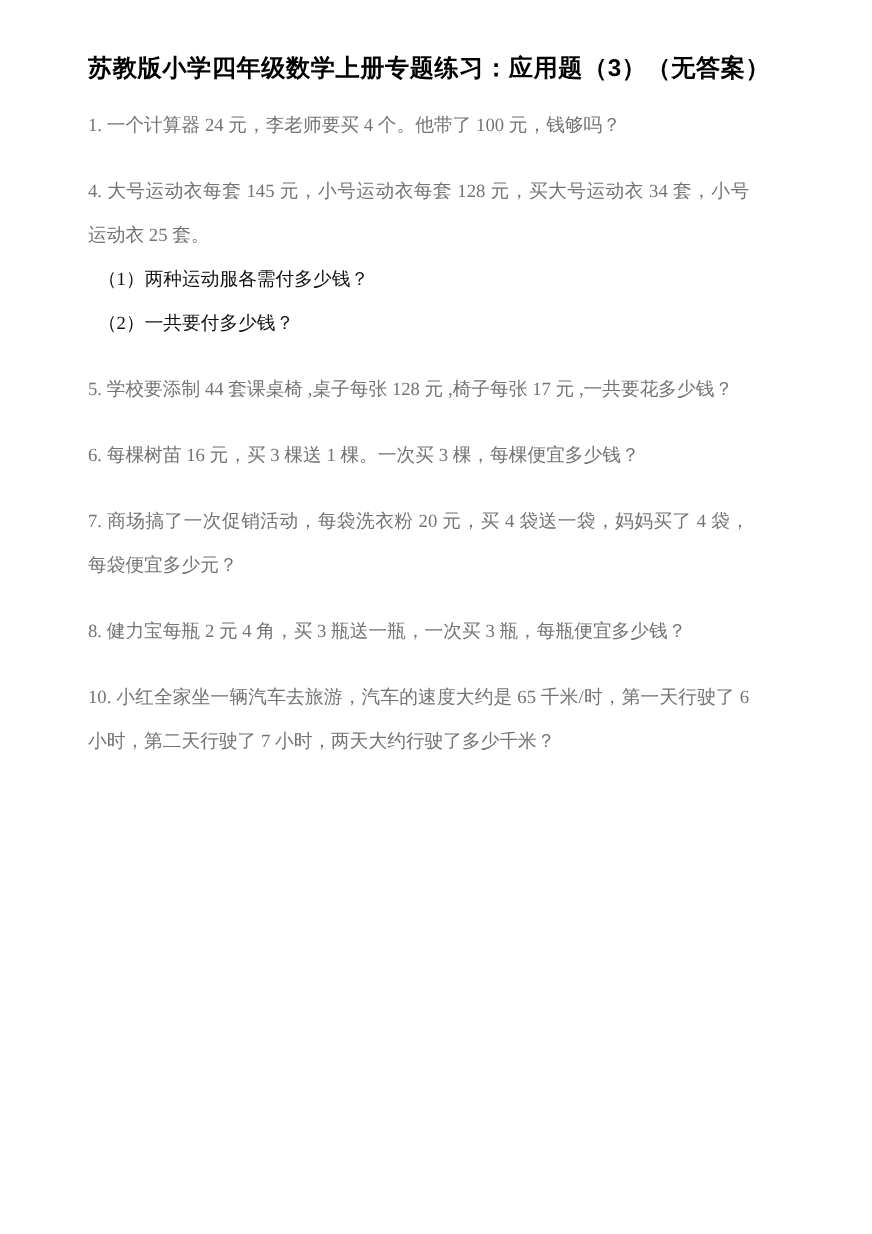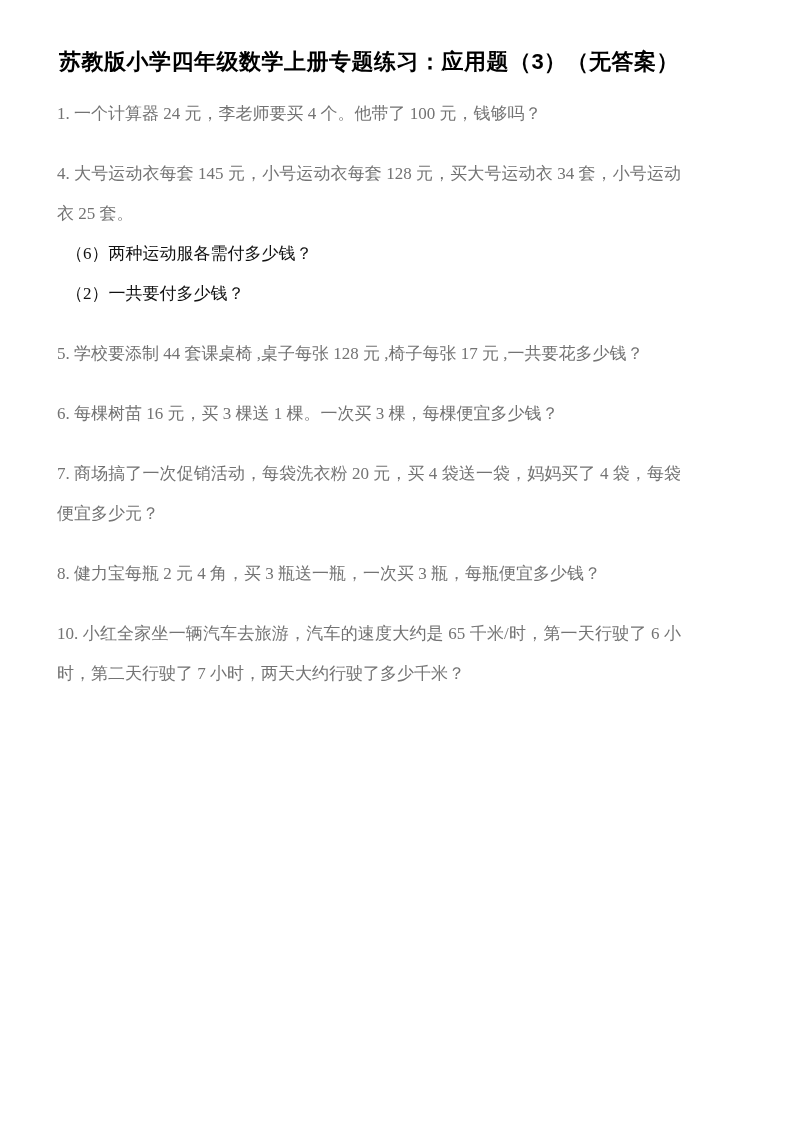--- a/index.html
+++ b/index.html
@@ -11,21 +11,21 @@
     width: 793px;
     height: 1122px;
     overflow: hidden;
     color: #111111;
     font-family: "Liberation Serif", "DejaVu Serif", serif;
   }
   .page {
     box-sizing: border-box;
     width: 793px;
     height: 1122px;
-    padding: 46px 112px 30px 57px;
+    padding: 46px 112px 30px 80px;
     background: #ffffff;
   }
   .title {
     font-family: "Liberation Sans", "DejaVu Sans", sans-serif;
     font-weight: bold;
     font-size: 22px;
     line-height: 32px;
     text-align: center;
     margin: 0 0 16px 0;
     color: #000000;
@@ -59,21 +59,21 @@
   <h1 class="title">苏教版小学四年级数学上册专题练习：应用题（3）（无答案）</h1>
 
   <div class="problem-block">
     <p class="problem">1. 一个计算器 24 元，李老师要买 4 个。他带了 100 元，钱够吗？</p>
   </div>
 
 
 
   <div class="problem-block">
     <p class="problem">4. 大号运动衣每套 145 元，小号运动衣每套 128 元，买大号运动衣 34 套，小号运动衣 25 套。</p>
-    <p class="subitem">（6）两种运动服各需付多少钱？</p>
+    <p class="subitem">（1）两种运动服各需付多少钱？</p>
     <p class="subitem">（2）一共要付多少钱？</p>
   </div>
 
   <div class="problem-block">
     <p class="problem">5. 学校要添制 44 套课桌椅 ,桌子每张 128 元 ,椅子每张 17 元 ,一共要花多少钱？</p>
   </div>
 
   <div class="problem-block">
     <p class="problem">6. 每棵树苗 16 元，买 3 棵送 1 棵。一次买 3 棵，每棵便宜多少钱？</p>
   </div>

